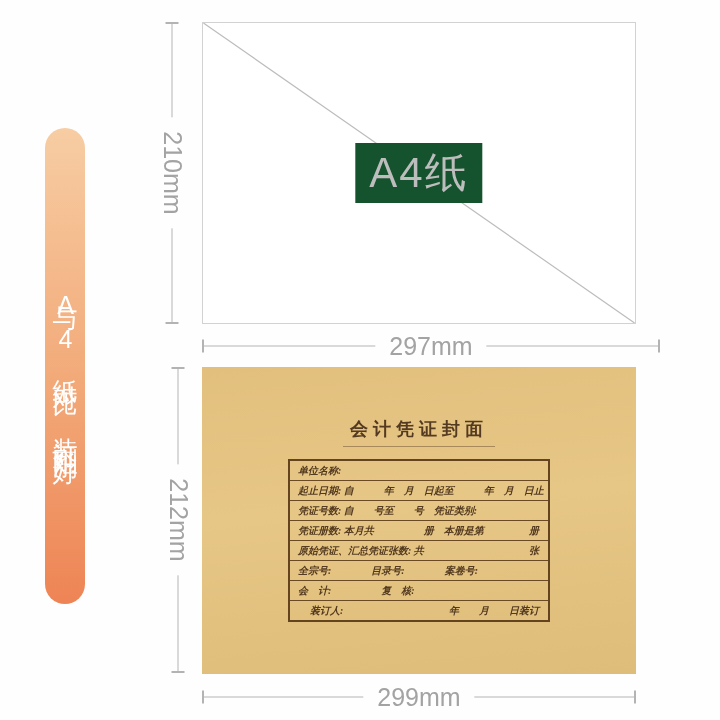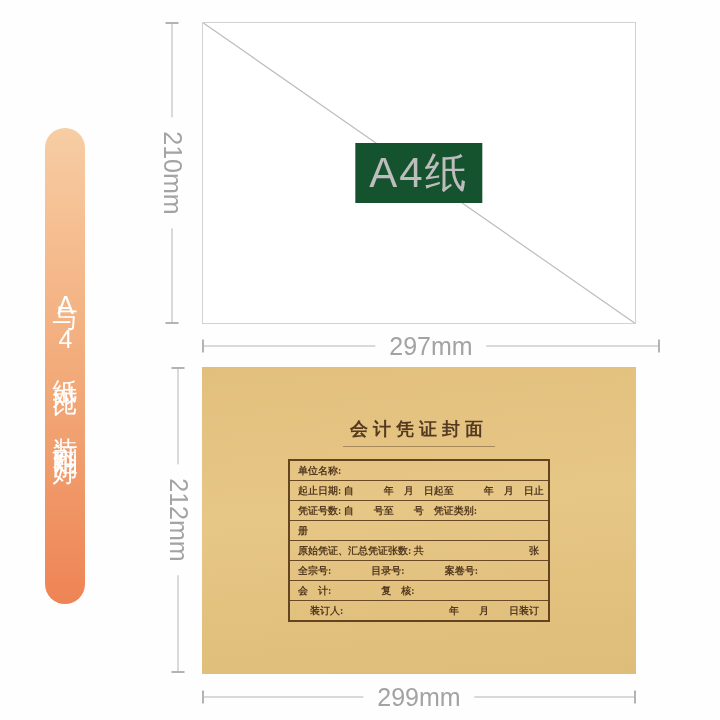--- a/index.html
+++ b/index.html
@@ -73,21 +73,21 @@
   }
   .form-table{
     position:absolute;left:86px;top:92px;width:262px;height:163px;
     border:2px solid #64441f;box-sizing:border-box;
     display:flex;flex-direction:column;
   }
   .form-row{
     flex:1;display:flex;align-items:center;justify-content:space-between;
     padding:0 9px 0 8px;border-bottom:1px solid #6a4a24;
     font-family:"Liberation Serif",serif;font-weight:bold;
-    font-size:10px;color:#533a20;white-space:nowrap;overflow:hidden;
+    font-size:10px;color:#533a20;white-space:nowrap;overflow:hidden;font-style:italic;
   }
   .form-row:last-child{border-bottom:none;padding-left:20px;}
 </style>
 </head>
 <body>
 
 <div class="stage">
 
   <div class="banner">
     <span class="banner-text">与A4纸对比</span>
@@ -123,20 +123,21 @@
         </div>
         <div class="form-row">
           <span>起止日期: 自　　　年　月　日起至　　　年　月　日止</span>
           <span></span>
         </div>
         <div class="form-row">
           <span>凭证号数: 自　　号至　　号　凭证类别:</span>
           <span></span>
         </div>
         <div class="form-row">
+          <span>凭证册数: 本月共　　　　　册　本册是第</span>
           <span>册</span>
         </div>
         <div class="form-row">
           <span>原始凭证、汇总凭证张数: 共</span>
           <span>张</span>
         </div>
         <div class="form-row">
           <span>全宗号:　　　　目录号:　　　　案卷号:</span>
           <span></span>
         </div>

